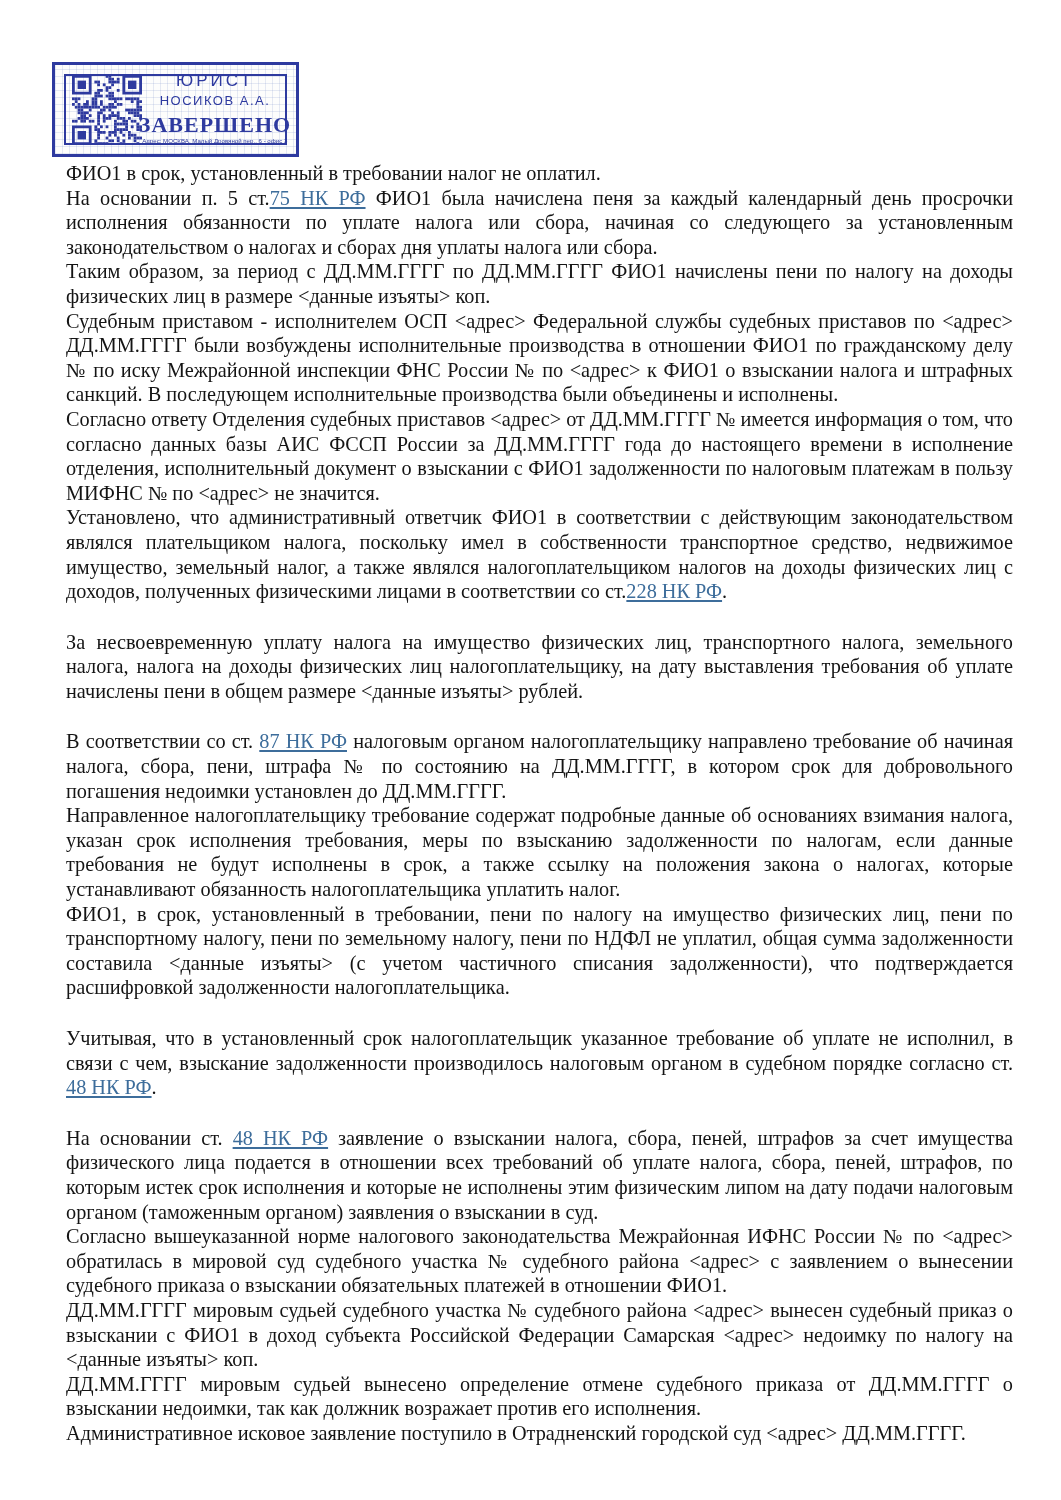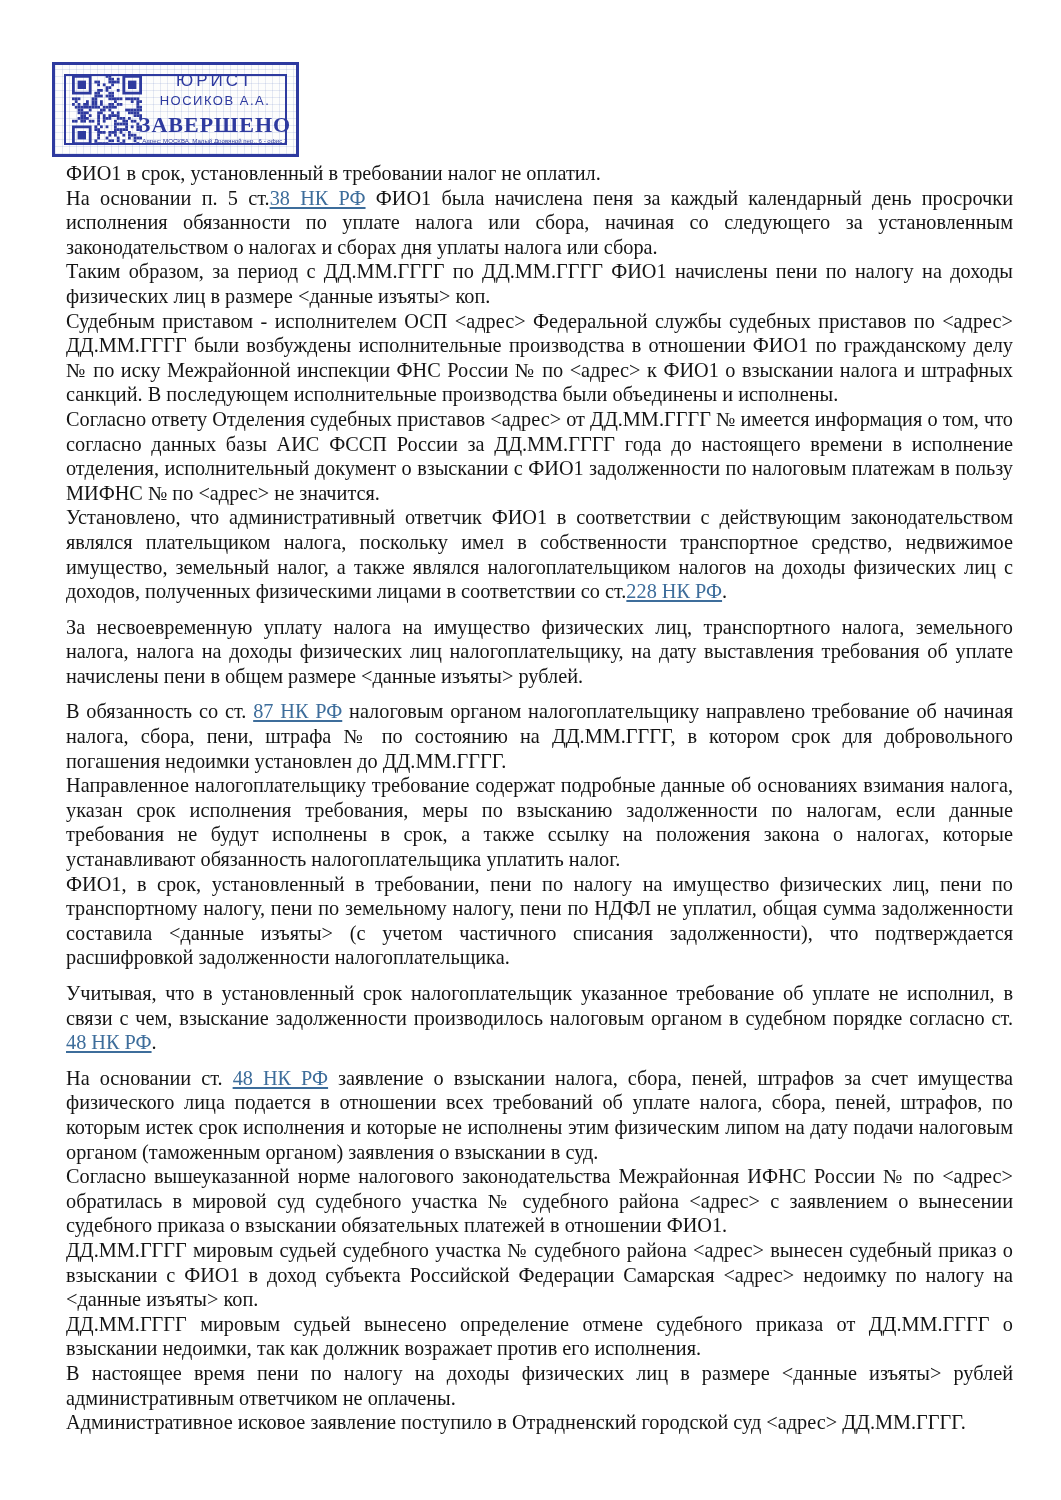--- a/index.html
+++ b/index.html
@@ -87,21 +87,21 @@
   
   .content {
     position: absolute;
     left: 66px; right: 48px; top: 161px;
     color: var(--text, #141414);
     font-size: 20.3px;
     line-height: 24.6px;
     text-align: justify;
   }
   .para { margin: 0; }
-  .para.space-before { margin-top: 11px; }
+  .para.space-before { margin-top: 26px; }
   .law-link {
     color: var(--link, #3d6d9b);
     text-decoration: underline;
     cursor: pointer;
   }
 </style>
 </head>
 <body>
 
 <div class="page">
@@ -324,31 +324,30 @@
         <div class="stamp-title">ЮРИСТ</div>
         <div class="stamp-name">НОСИКОВ А.А.</div>
         <div class="stamp-status">ЗАВЕРШЕНО</div>
         <div class="stamp-address">Адрес: МОСКВА, Малый Дровяной пер., 6 - офис 3</div>
       </div>
     </div>
   </div>
 
   <div class="content">
       <p class="para"><span>ФИО1 в срок, установленный в требовании налог не оплатил.</span></p>
-      <p class="para"><span>На основании п. 5 ст.</span><a class="law-link">38 НК РФ</a><span> ФИО1 была начислена пеня за каждый календарный день просрочки исполнения обязанности по уплате налога или сбора, начиная со следующего за установленным законодательством о налогах и сборах дня уплаты налога или сбора.</span></p>
+      <p class="para"><span>На основании п. 5 ст.</span><a class="law-link">75 НК РФ</a><span> ФИО1 была начислена пеня за каждый календарный день просрочки исполнения обязанности по уплате налога или сбора, начиная со следующего за установленным законодательством о налогах и сборах дня уплаты налога или сбора.</span></p>
       <p class="para"><span>Таким образом, за период с ДД.ММ.ГГГГ по ДД.ММ.ГГГГ ФИО1 начислены пени по налогу на доходы физических лиц в размере &lt;данные изъяты&gt; коп.</span></p>
       <p class="para"><span>Судебным приставом - исполнителем ОСП &lt;адрес&gt; Федеральной службы судебных приставов по &lt;адрес&gt; ДД.ММ.ГГГГ были возбуждены исполнительные производства в отношении ФИО1 по гражданскому делу № по иску Межрайонной инспекции ФНС России № по &lt;адрес&gt; к ФИО1 о взыскании налога и штрафных санкций. В последующем исполнительные производства были объединены и исполнены.</span></p>
       <p class="para"><span>Согласно ответу Отделения судебных приставов &lt;адрес&gt; от ДД.ММ.ГГГГ № имеется информация о том, что согласно данных базы АИС ФССП России за ДД.ММ.ГГГГ года до настоящего времени в исполнение отделения, исполнительный документ о взыскании с ФИО1 задолженности по налоговым платежам в пользу МИФНС № по &lt;адрес&gt; не значится.</span></p>
       <p class="para"><span>Установлено, что административный ответчик ФИО1 в соответствии с действующим законодательством являлся плательщиком налога, поскольку имел в собственности транспортное средство, недвижимое имущество, земельный налог, а также являлся налогоплательщиком налогов на доходы физических лиц с доходов, полученных физическими лицами в соответствии со ст.</span><a class="law-link">228 НК РФ</a><span>.</span></p>
       <p class="para space-before"><span>За несвоевременную уплату налога на имущество физических лиц, транспортного налога, земельного налога, налога на доходы физических лиц налогоплательщику, на дату выставления требования об уплате начислены пени в общем размере &lt;данные изъяты&gt; рублей.</span></p>
-      <p class="para space-before"><span>В обязанность со ст. </span><a class="law-link">87 НК РФ</a><span> налоговым органом налогоплательщику направлено требование об начиная налога, сбора, пени, штрафа № по состоянию на ДД.ММ.ГГГГ, в котором срок для добровольного погашения недоимки установлен до ДД.ММ.ГГГГ.</span></p>
+      <p class="para space-before"><span>В соответствии со ст. </span><a class="law-link">87 НК РФ</a><span> налоговым органом налогоплательщику направлено требование об начиная налога, сбора, пени, штрафа № по состоянию на ДД.ММ.ГГГГ, в котором срок для добровольного погашения недоимки установлен до ДД.ММ.ГГГГ.</span></p>
       <p class="para"><span>Направленное налогоплательщику требование содержат подробные данные об основаниях взимания налога, указан срок исполнения требования, меры по взысканию задолженности по налогам, если данные требования не будут исполнены в срок, а также ссылку на положения закона о налогах, которые устанавливают обязанность налогоплательщика уплатить налог.</span></p>
       <p class="para"><span>ФИО1, в срок, установленный в требовании, пени по налогу на имущество физических лиц, пени по транспортному налогу, пени по земельному налогу, пени по НДФЛ не уплатил, общая сумма задолженности составила &lt;данные изъяты&gt; (с учетом частичного списания задолженности), что подтверждается расшифровкой задолженности налогоплательщика.</span></p>
       <p class="para space-before"><span>Учитывая, что в установленный срок налогоплательщик указанное требование об уплате не исполнил, в связи с чем, взыскание задолженности производилось налоговым органом в судебном порядке согласно ст. </span><a class="law-link">48 НК РФ</a><span>.</span></p>
       <p class="para space-before"><span>На основании ст. </span><a class="law-link">48 НК РФ</a><span> заявление о взыскании налога, сбора, пеней, штрафов за счет имущества физического лица подается в отношении всех требований об уплате налога, сбора, пеней, штрафов, по которым истек срок исполнения и которые не исполнены этим физическим липом на дату подачи налоговым органом (таможенным органом) заявления о взыскании в суд.</span></p>
       <p class="para"><span>Согласно вышеуказанной норме налогового законодательства Межрайонная ИФНС России № по &lt;адрес&gt; обратилась в мировой суд судебного участка № судебного района &lt;адрес&gt; с заявлением о вынесении судебного приказа о взыскании обязательных платежей в отношении ФИО1.</span></p>
       <p class="para"><span>ДД.ММ.ГГГГ мировым судьей судебного участка № судебного района &lt;адрес&gt; вынесен судебный приказ о взыскании с ФИО1 в доход субъекта Российской Федерации Самарская &lt;адрес&gt; недоимку по налогу на &lt;данные изъяты&gt; коп.</span></p>
       <p class="para"><span>ДД.ММ.ГГГГ мировым судьей вынесено определение отмене судебного приказа от ДД.ММ.ГГГГ о взыскании недоимки, так как должник возражает против его исполнения.</span></p>
-      <p class="para"><span>В настоящее время пени по налогу на доходы физических лиц в размере &lt;данные изъяты&gt; рублей административным ответчиком не оплачены.</span></p>
       <p class="para"><span>Административное исковое заявление поступило в Отрадненский городской суд &lt;адрес&gt; ДД.ММ.ГГГГ.</span></p>
     </div>
 
 </div>
 
 </body></html>

